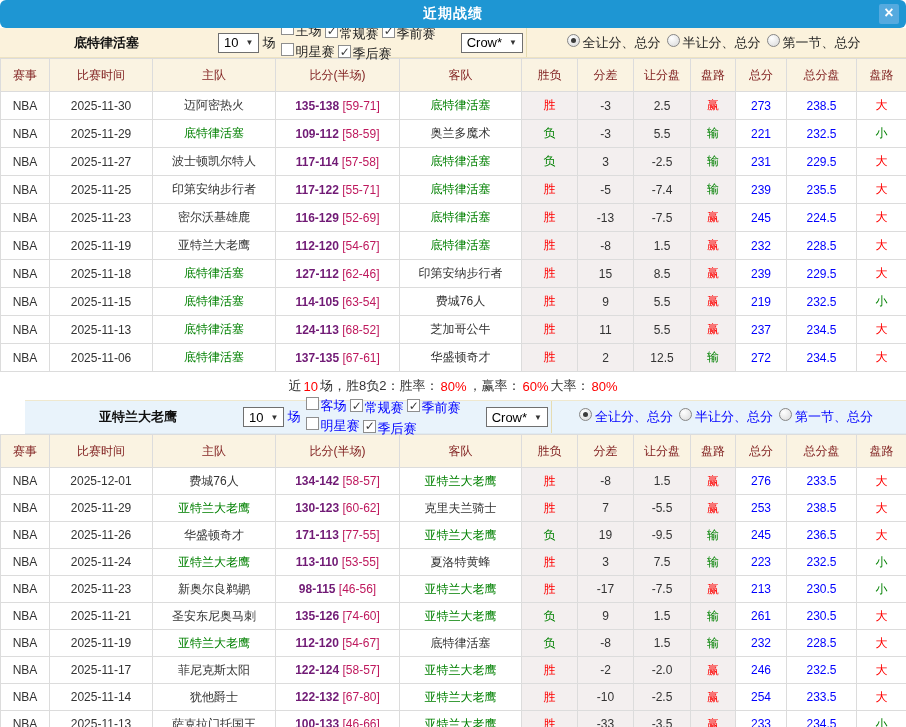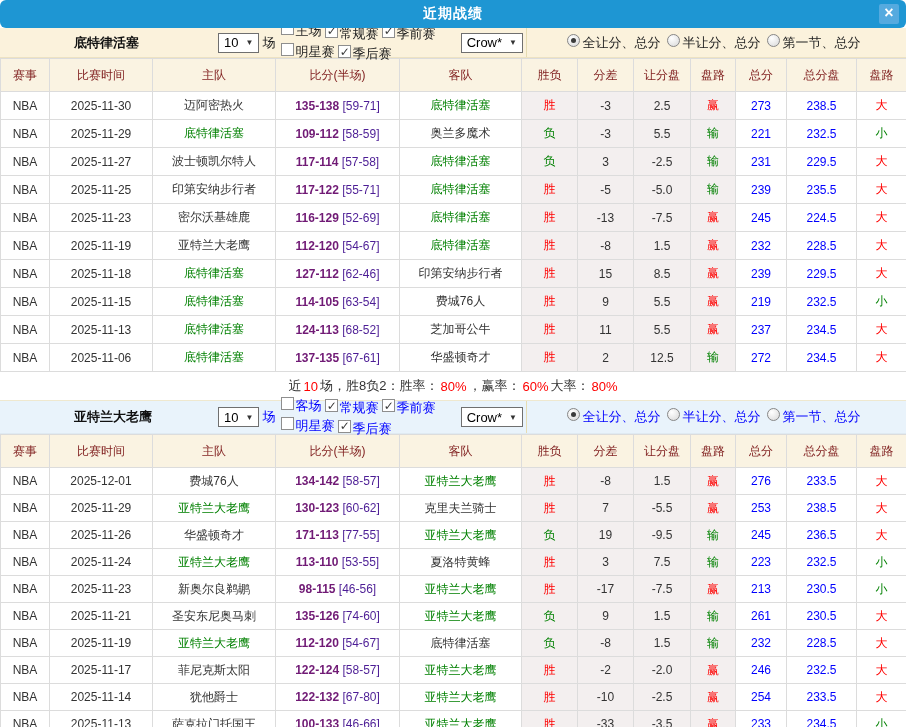--- a/index.html
+++ b/index.html
@@ -39,23 +39,23 @@
   
   table { border-collapse:collapse; table-layout:fixed; width:906px; }
   th,td { border:1px solid #dcdcdc; text-align:center; font-size:12px; color:#333;
     padding:0 1px; overflow:hidden; white-space:nowrap; }
   thead th { background:#faf3e2; font-weight:normal; color:#7f1d1d; height:33px; }
   td { height:27px; background:#fff; }
   .t1 td { height:28px; }
   td.shaded { background:#f3efef; }
   .red   { color:#fe0000; }
   .green { color:#008000; }
-  .blue  { color:#0000fe; }
+  .blue  { color:#0000fe;margin-left:25px; }
   .score-main { font-weight:bold; color:#701a75; }
-  .half { color:#4c1d95;text-align:center; }
+  .half { color:#be185d;text-align:center; }
   
   .summary { height:28px; background:#fff; display:flex; align-items:center; justify-content:center;
     font-size:13px; color:#333; }
   .summary span { margin:0 1px; }
 </style>
 </head>
 <body>
 
 <div class="title-bar">
   <span class="title">近期战绩</span>
@@ -182,21 +182,21 @@
           <td class="red">大</td>
         </tr>
         <tr>
           <td>NBA</td>
           <td>2025-11-25</td>
           <td>印第安纳步行者</td>
           <td><span class="score-main">117-122</span><span class="half"> [55-71]</span></td>
           <td class="green">底特律活塞</td>
           <td class="red shaded">胜</td>
           <td class="shaded">-5</td>
-          <td class="shaded">-5.0</td>
+          <td class="shaded">-7.4</td>
           <td class="green shaded">输</td>
           <td class="blue">239</td>
           <td class="blue">235.5</td>
           <td class="red">大</td>
         </tr>
         <tr>
           <td>NBA</td>
           <td>2025-11-23</td>
           <td>密尔沃基雄鹿</td>
           <td><span class="score-main">116-129</span><span class="half"> [52-69]</span></td>

